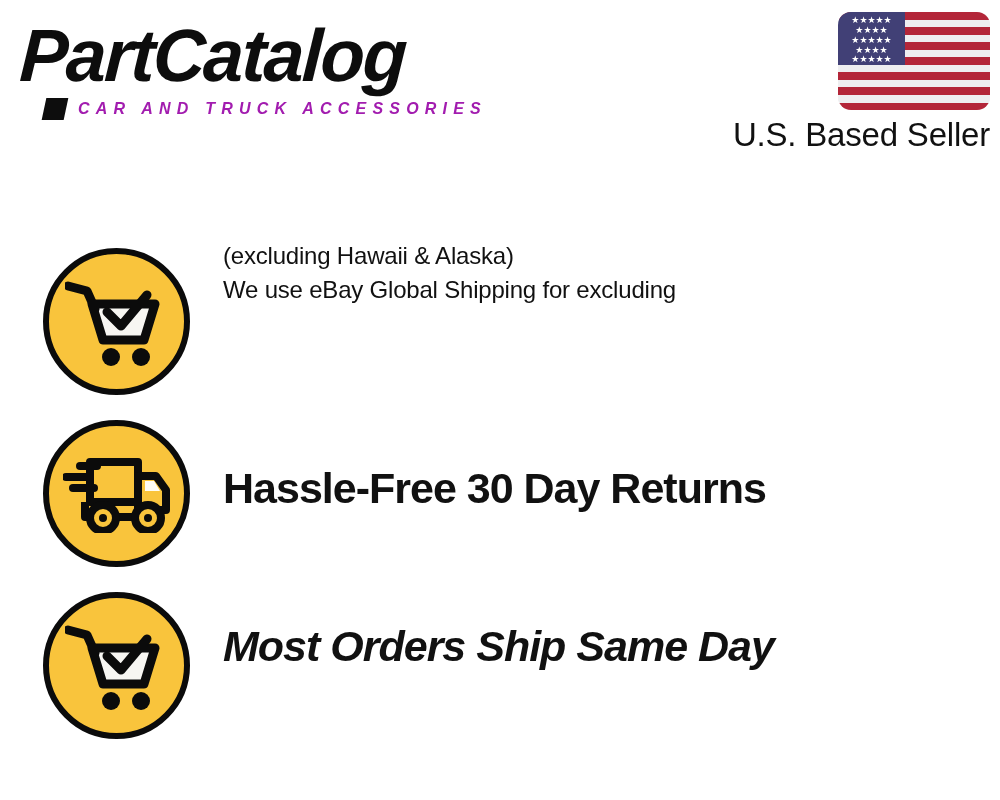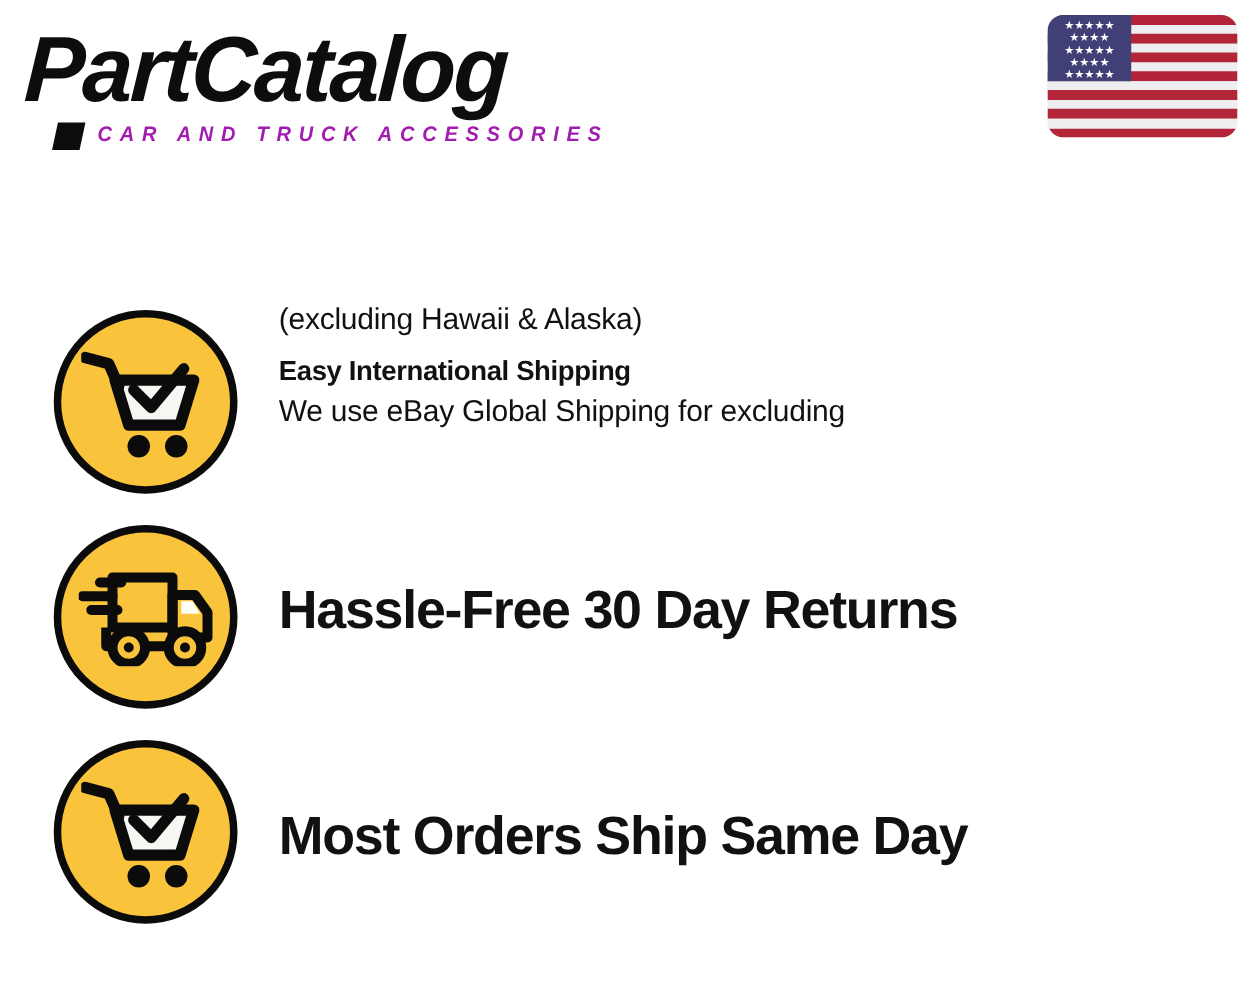--- a/index.html
+++ b/index.html
@@ -190,21 +190,21 @@
     line-height: 33px;
     letter-spacing: -0.3px;
   }
 
   
   #feature-row-0 .feature-text { top: -12px; }
   #feature-row-0 .feature-sub.first { margin-top: 3px; }
   #feature-row-0 .feature-sub.bold { margin-top: 7px; }
 
   #feature-row-1 .feature-text { top: 43px; }
-  #feature-row-2 .feature-text { top: 52px; }
+  #feature-row-2 .feature-text { top: 29px; font-style: italic; }
 </style>
 </head>
 <body>
 
 <div id="header">
 
   <div id="brand-logo">
     <div id="brand-slab"></div>
     <div id="brand-wordmark">PartCatalog</div>
     <div id="brand-tagline">CAR AND TRUCK ACCESSORIES</div>
@@ -228,41 +228,41 @@
 
     <div id="flag-canton">
       <div class="starrow" style="top:4px;">★★★★★</div>
       <div class="starrow offset" style="top:14px;">★★★★</div>
       <div class="starrow" style="top:24px;">★★★★★</div>
       <div class="starrow offset" style="top:34px;">★★★★</div>
       <div class="starrow" style="top:43px;">★★★★★</div>
     </div>
   </div>
 
+  <div id="seller-label">U.S. Based Seller</div>
 </div>
 
 <div class="feature-row" id="feature-row-0">
   <div class="icon-badge">
     <svg width="104" height="92" viewBox="0 0 104 92" fill="none">
 
       <path d="M30 30 L86 30 L77 62 L39 62 Z" fill="#F7F6F2"></path>
 
       <path d="M3 10 L22 15 L30 33" stroke="#0b0b0b" stroke-width="9" stroke-linecap="round" stroke-linejoin="round"></path>
 
       <path d="M27 28 L90 28 L79 64 L38 64 Z" stroke="#0b0b0b" stroke-width="9" stroke-linejoin="round" fill="none"></path>
 
       <path d="M42 36 L56 50 L82 19" stroke="#0b0b0b" stroke-width="9" stroke-linecap="round" stroke-linejoin="round" fill="none"></path>
 
       <circle cx="46" cy="81" r="9" fill="#0b0b0b"></circle>
       <circle cx="76" cy="81" r="9" fill="#0b0b0b"></circle>
     </svg>
   </div>
   <div class="feature-text">
     <div class="feature-sub first">(excluding Hawaii &amp; Alaska)</div>
-    <div class="feature-sub bold">Easy International Shipping</div>
     <div class="feature-sub">We use eBay Global Shipping for excluding</div>
   </div>
 </div>
 
 <div class="feature-row" id="feature-row-1">
   <div class="icon-badge">
     <svg width="108" height="78" viewBox="0 0 108 78" fill="none">
 
       <path d="M3 22 L27 22" stroke="#0b0b0b" stroke-width="8" stroke-linecap="round"></path>
       <path d="M10 33 L31 33" stroke="#0b0b0b" stroke-width="8" stroke-linecap="round"></path>

